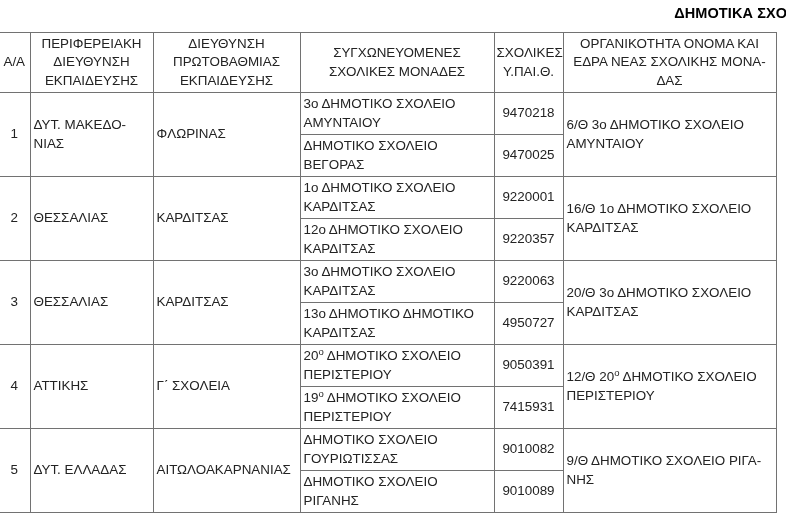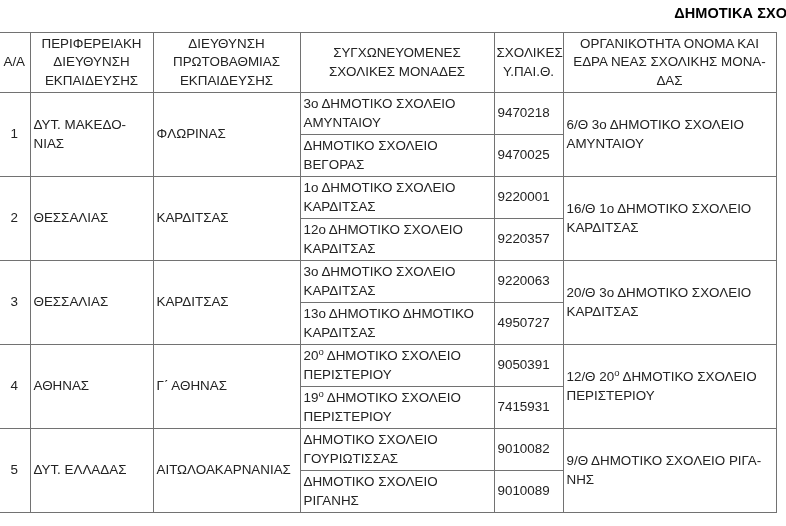--- a/index.html
+++ b/index.html
@@ -47,21 +47,21 @@
     table.schools th {
       font-weight: normal;
       text-align: center;
       height: 59px;
       padding: 0 2px;
     }
     tr.sub td.school, tr.sub td.code {
       height: 41px;
     }
     td.aa { text-align: center; }
-    td.code { text-align: left; padding: 0 2px; }
+    td.code { text-align: center; padding: 0 2px; }
     .ln { display: block; }
     sup.ord {
       font-size: 9.5px;
       vertical-align: 5px;
       line-height: 0;
     }
   </style>
 </head>
 <body>
 
@@ -183,24 +183,24 @@
       <td class="school">
         <span class="ln"><span>13ο ΔΗΜΟΤΙΚΟ ΔΗΜΟΤΙΚΟ</span><sup class="ord"></sup><span></span></span>
         <span class="ln">ΚΑΡΔΙΤΣΑΣ</span>
       </td>
       <td class="code">4950727</td>
     </tr>
 
     <tr class="sub">
       <td class="aa" rowspan="2" style="border-left:none">4</td>
       <td rowspan="2">
-        <span class="ln">ΑΘΗΝΑΣ</span>
-      </td>
-      <td rowspan="2">
-        <span class="ln">Γ΄ ΑΘΗΝΑΣ</span>
+        <span class="ln">ΑΤΤΙΚΗΣ</span>
+      </td>
+      <td rowspan="2">
+        <span class="ln">Γ΄ ΣΧΟΛΕΙΑ</span>
       </td>
       <td class="school">
         <span class="ln"><span>20</span><sup class="ord">ο</sup><span> ΔΗΜΟΤΙΚΟ ΣΧΟΛΕΙΟ</span></span>
         <span class="ln">ΠΕΡΙΣΤΕΡΙΟΥ</span>
       </td>
       <td class="code">9050391</td>
       <td rowspan="2">
         <span class="ln"><span>12/Θ 20</span><sup class="ord">ο</sup><span> ΔΗΜΟΤΙΚΟ ΣΧΟΛΕΙΟ</span></span>
         <span class="ln">ΠΕΡΙΣΤΕΡΙΟΥ</span>
       </td>

